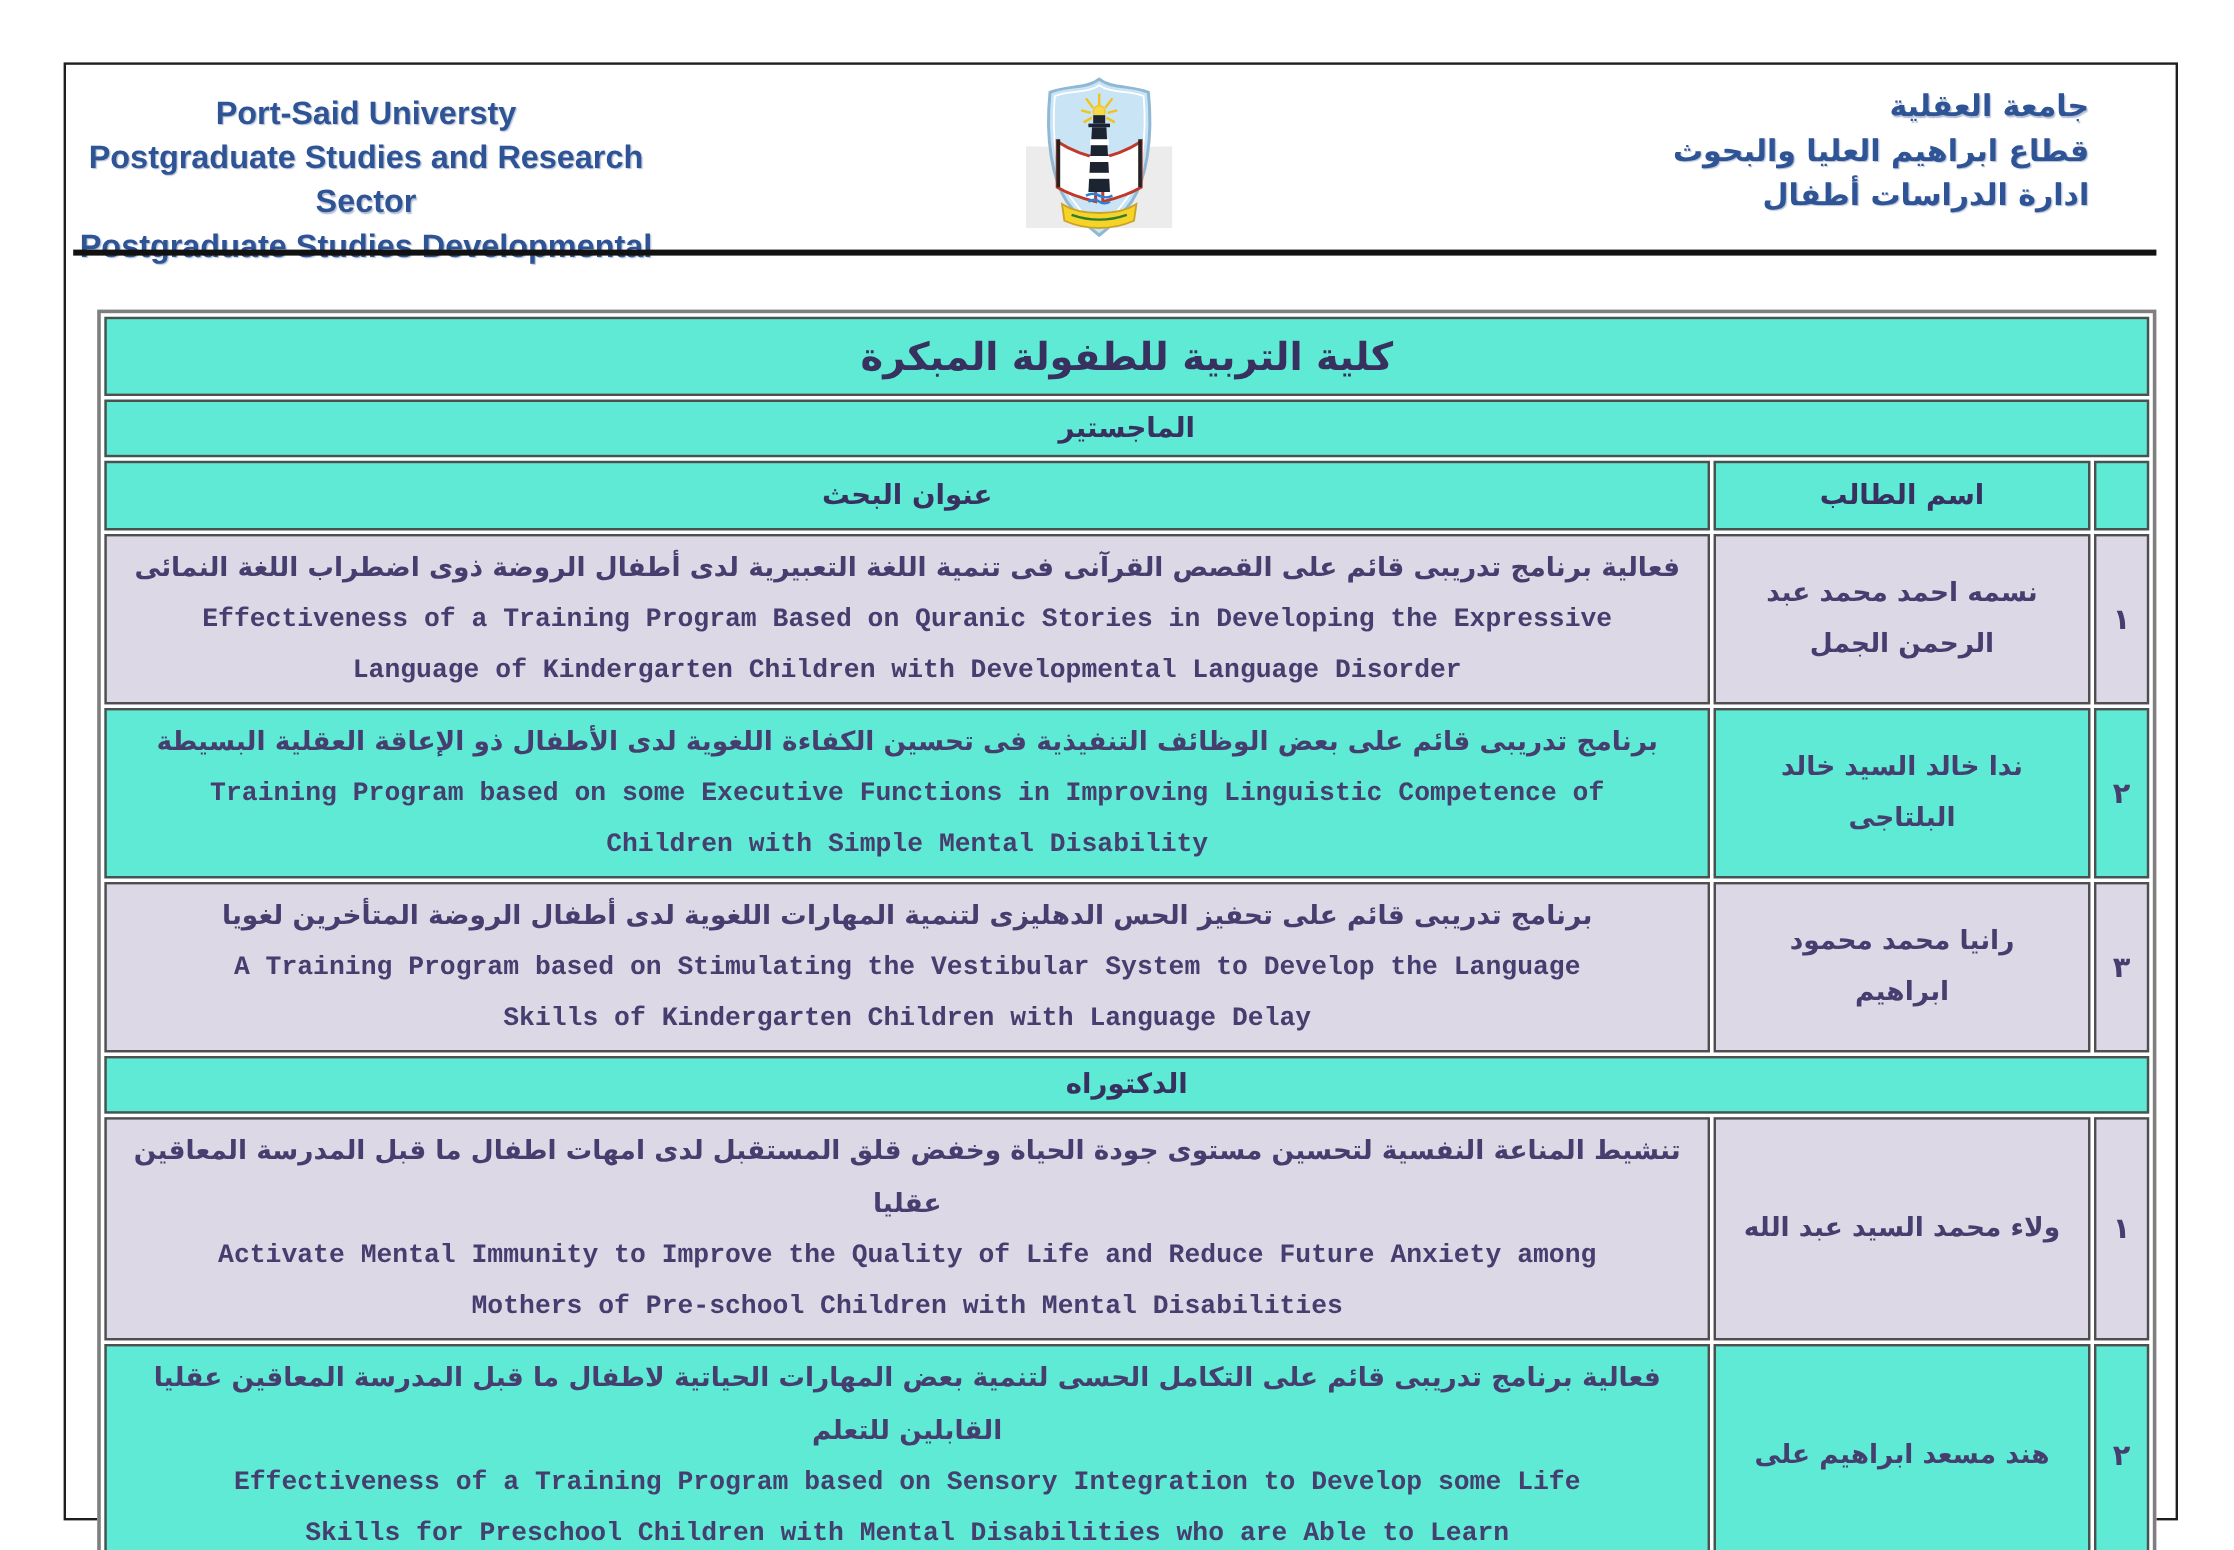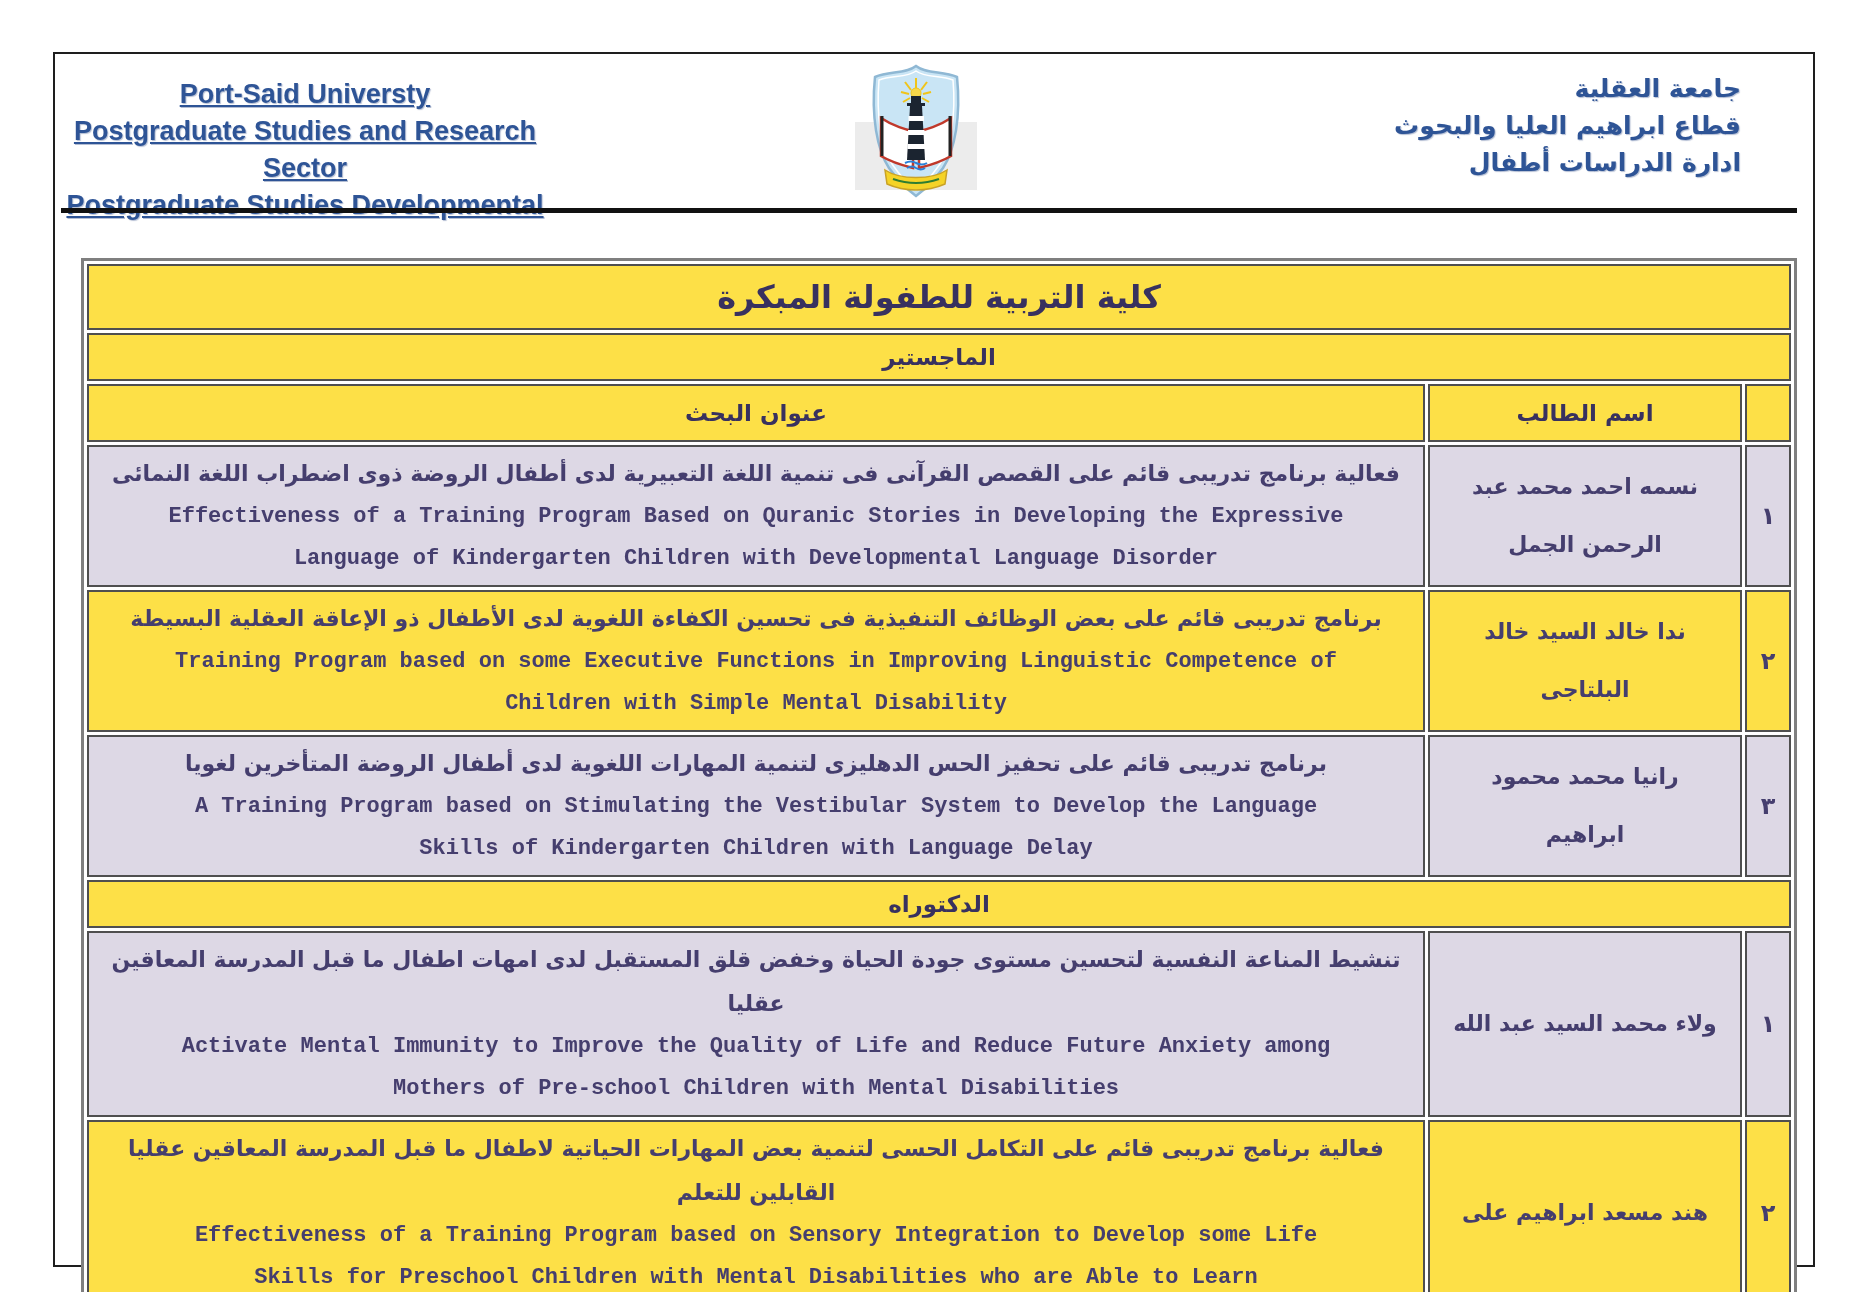--- a/index.html
+++ b/index.html
@@ -5,39 +5,39 @@
   * { margin:0; padding:0; box-sizing:border-box; }
   body { width:1862px; height:1292px; background:#fdfdfd; font-family:"Liberation Sans",sans-serif; }
   .page { position:relative; width:1862px; height:1292px; background:#ffffff; overflow:hidden; }
   .frame { position:absolute; left:53px; top:52px; width:1762px; height:1215px; border:2px solid #1e1e1e; background:#fff; }
 
   
   .header { position:relative; height:158px; }
   .header-left {
     position:absolute; left:10px; top:22px; width:480px; text-align:center;
     color:#2e5496; font-weight:bold; font-size:27px; line-height:37px;
-    font-family:"Liberation Sans",sans-serif; text-shadow:1px 1px 1px rgba(40,70,130,0.35);text-decoration:underline;
+    font-family:"Liberation Sans",sans-serif; text-shadow:1px 1px 1px rgba(40,70,130,0.35);
   }
   .header-right {
     position:absolute; right:72px; top:16px; text-align:right; direction:rtl;
     color:#2e5496; font-weight:bold; font-size:25px; line-height:37px;
     font-family:"DejaVu Sans",sans-serif; text-shadow:1px 1px 1px rgba(40,70,130,0.35);
   }
   .logo-wrap { position:absolute; left:800px; top:6px; width:122px; height:152px; }
   .header-rule { position:absolute; left:6px; right:16px; top:154px; height:5px; background:#111; }
 
   
   .tbl {
     position:absolute; left:26px; top:204px; width:1716px;
     border:3px solid #7f7f7f; background:#ffffff; padding:3px;
   }
   .r { display:flex; gap:3px; }
   .r + .r { margin-top:3px;border-radius:23px; }
   .c {
-    border:2px solid #4f4f4f; background:#fde047;
+    border:2px solid #4f4f4f; background:#5eead4;
     display:flex; flex-direction:column; justify-content:center; align-items:center;
     text-align:center;
   }
   .lav { background:#ddd8e5; }
   .c-title { flex:1 1 auto; padding:5px 18px; }
   .c-name  { flex:0 0 314px; padding:4px 22px; }
   .c-num   { flex:0 0 46px; }
   .c-full  { flex:1 1 auto; }
 
   .row-title .c { min-height:66px; }
@@ -53,21 +53,21 @@
     font-family:"DejaVu Sans",sans-serif; direction:rtl;
     font-weight:bold; color:#453e6e; font-size:22px; line-height:44px;
   }
   .en {
     font-family:Liberation Mono, monospace;
     font-weight:bold; color:#453e6e; font-size:22px; line-height:42px; max-width:1180px;
   }
   .tbl-title { font-size:32px; color:#38315f; line-height:48px; }
   .section-label { font-size:23px; color:#38315f; }
   .col-head { font-size:23px; color:#38315f; }
-  .student { font-size:22px; line-height:58px; }
+  .student { font-size:22px; line-height:42px; }
   .num { font-size:24px; }
 </style>
 </head>
 <body>
 
 <div class="page">
   <div class="frame">
 
     <div class="header">
       <div class="header-left">

